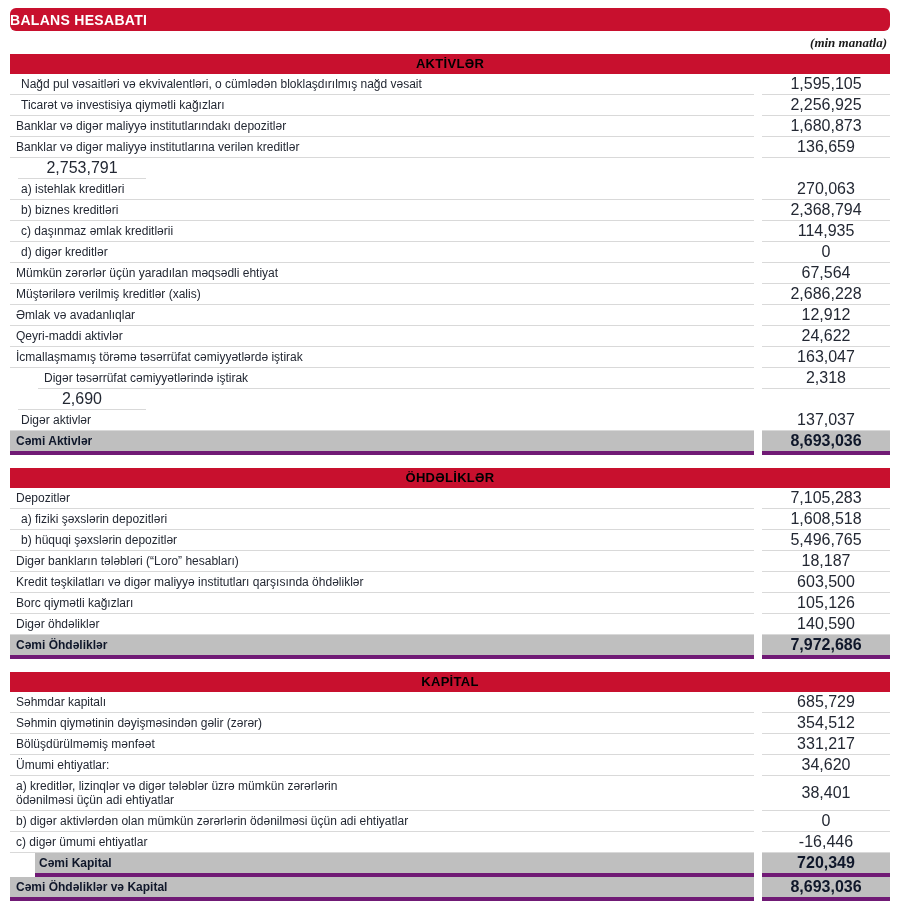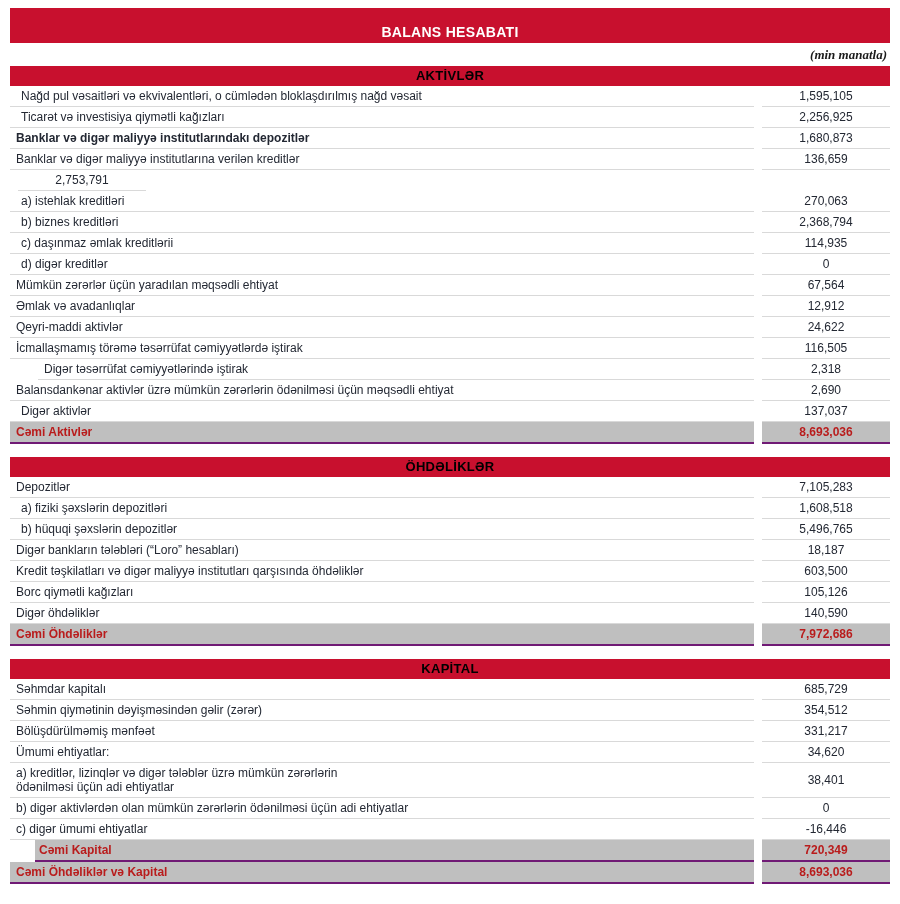--- a/index.html
+++ b/index.html
@@ -11,22 +11,22 @@
   *{box-sizing:border-box;}
   html,body{margin:0;padding:0;background:#ffffff;}
   body{
     width:900px;height:904px;overflow:hidden;
     font-family:"Liberation Sans", sans-serif;
     color:var(--text);
   }
   .page{padding:8px 10px 6px 10px;}
   .title-bar{
     background:var(--red);color:#ffffff;
-    text-align:center;font-weight:bold;font-size:14px;
-    padding:16px 0 3px 0;letter-spacing:.3px;
+    font-weight:bold;font-size:14px;
+    padding:4px 0 3px 0;letter-spacing:.3px;border-radius:6px;
   }
   .unit-note{
     text-align:right;
     font-family:"Liberation Serif", serif;
     font-style:italic;font-weight:bold;
     font-size:13px;padding:4px 3px 3px 0;color:#1a1a1a;
   }
   .section{margin-bottom:13px;}
   .section:last-child{margin-bottom:0;}
   .section-header{
@@ -38,30 +38,30 @@
   .row-label{
     flex:1;display:flex;align-items:center;
     font-size:12px;line-height:14px;
     padding:3px 6px;
     border-bottom:1px solid var(--border);
     white-space:pre-line;
   }
   .row-gap{width:8px;background:#ffffff;}
   .row-value{
     width:128px;display:flex;align-items:center;justify-content:center;
-    font-size:12px;line-height:14px;
+    font-size:16px;line-height:14px;
     padding:3px 6px;
     border-bottom:1px solid var(--border);
     text-align:center;
   }
   .row.total .row-label,
   .row.total .row-value{
     background:var(--total-gray);
-    font-weight:bold;color:#b91c1c;
-    border-bottom:2px solid #701a75;
+    font-weight:bold;color:#0f172a;
+    border-bottom:4px solid #701a75;
   }
 </style>
 </head>
 <body>
 
 <div class="page">
   <div class="title-bar">BALANS HESABATI</div>
   <div class="unit-note">(min manatla)</div>
   <div id="sections">
       <div class="section">
@@ -70,21 +70,21 @@
           <div class="row-label" style="padding-left: 11px;">Nağd pul vəsaitləri və ekvivalentləri, o cümlədən bloklaşdırılmış nağd vəsait</div>
           <div class="row-gap"></div>
           <div class="row-value">1,595,105</div>
         </div>
         <div class="row">
           <div class="row-label" style="padding-left: 11px;">Ticarət və investisiya qiymətli kağızları</div>
           <div class="row-gap"></div>
           <div class="row-value">2,256,925</div>
         </div>
         <div class="row">
-          <div class="row-label" style="padding-left: 6px; font-weight: bold;">Banklar və digər maliyyə institutlarındakı depozitlər</div>
+          <div class="row-label" style="padding-left: 6px;">Banklar və digər maliyyə institutlarındakı depozitlər</div>
           <div class="row-gap"></div>
           <div class="row-value">1,680,873</div>
         </div>
         <div class="row">
           <div class="row-label" style="padding-left: 6px;">Banklar və digər maliyyə institutlarına verilən kreditlər</div>
           <div class="row-gap"></div>
           <div class="row-value">136,659</div>
         </div>
         <div class="row">
           <div class="row-gap"></div>
@@ -109,41 +109,45 @@
           <div class="row-label" style="padding-left: 11px;">d) digər kreditlər</div>
           <div class="row-gap"></div>
           <div class="row-value">0</div>
         </div>
         <div class="row">
           <div class="row-label" style="padding-left: 6px;">Mümkün zərərlər üçün yaradılan məqsədli ehtiyat</div>
           <div class="row-gap"></div>
           <div class="row-value">67,564</div>
         </div>
         <div class="row">
+          <div class="row-label" style="padding-left: 6px;">Müştərilərə verilmiş kreditlər (xalis)</div>
+          <div class="row-gap"></div>
+          <div class="row-value">2,686,228</div>
+        </div>
+        <div class="row">
           <div class="row-label" style="padding-left: 6px;">Əmlak və avadanlıqlar</div>
           <div class="row-gap"></div>
           <div class="row-value">12,912</div>
         </div>
         <div class="row">
           <div class="row-label" style="padding-left: 6px;">Qeyri-maddi aktivlər</div>
           <div class="row-gap"></div>
           <div class="row-value">24,622</div>
         </div>
         <div class="row">
           <div class="row-label" style="padding-left: 6px;">İcmallaşmamış törəmə təsərrüfat cəmiyyətlərdə iştirak</div>
           <div class="row-gap"></div>
-          <div class="row-value">116,505</div>
+          <div class="row-value">163,047</div>
         </div>
         <div class="row">
           <div class="row-label" style="padding-left: 6px; margin-left: 28px;">Digər təsərrüfat cəmiyyətlərində iştirak</div>
           <div class="row-gap"></div>
           <div class="row-value">2,318</div>
         </div>
         <div class="row">
-          <div class="row-label" style="padding-left: 6px;">Balansdankənar aktivlər üzrə mümkün zərərlərin ödənilməsi üçün məqsədli ehtiyat</div>
           <div class="row-gap"></div>
           <div class="row-value">2,690</div>
         </div>
         <div class="row">
           <div class="row-label" style="padding-left: 11px;">Digər aktivlər</div>
           <div class="row-gap"></div>
           <div class="row-value">137,037</div>
         </div>
         <div class="row total">
           <div class="row-label" style="padding-left: 6px;">Cəmi Aktivlər</div>

